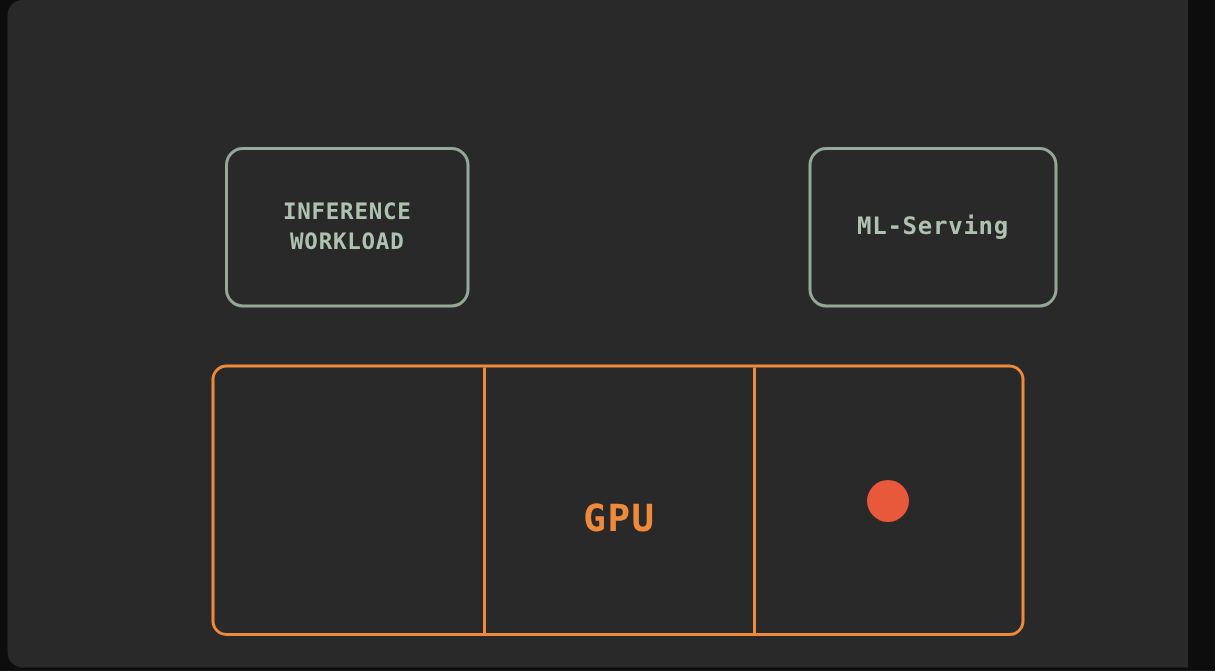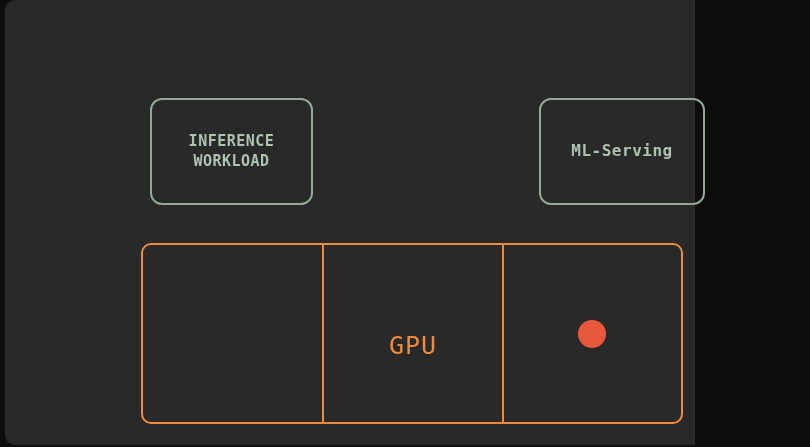--- a/index.html
+++ b/index.html
@@ -11,21 +11,21 @@
     --dot:#e8593c;
   }
   *{margin:0;padding:0;box-sizing:border-box;}
   html,body{width:810px;height:447px;overflow:hidden;}
   body{
     background:var(--background);
     font-family:"DejaVu Sans Mono","Liberation Mono",monospace;
   }
   .stage{
     position:relative;
-    width:695px;height:447px;
+    width:792px;height:447px;
     background:var(--background);
     padding-left:16px;
   }
   .panel{
     position:absolute;
     left:5px;top:0;right:0;bottom:2px;
     background:var(--panel);
     border-radius:10px 0 0 10px;
   }
   
@@ -57,21 +57,21 @@
     grid-template-columns:1fr 1fr 1fr;
   }
   .strip-cell{
     display:flex;align-items:center;justify-content:center;
   }
   .strip-cell + .strip-cell{
     border-left:2.5px solid var(--orange);
   }
   .gpu-label{
     color:var(--orange);
-    font-weight:normal;
+    font-weight:bold;
     font-size:25px;
     letter-spacing:1px;
     margin-top:24px;
   }
   .dot{
     width:28px;height:28px;
     border-radius:50%;
     background:var(--dot);
   }
 </style>

